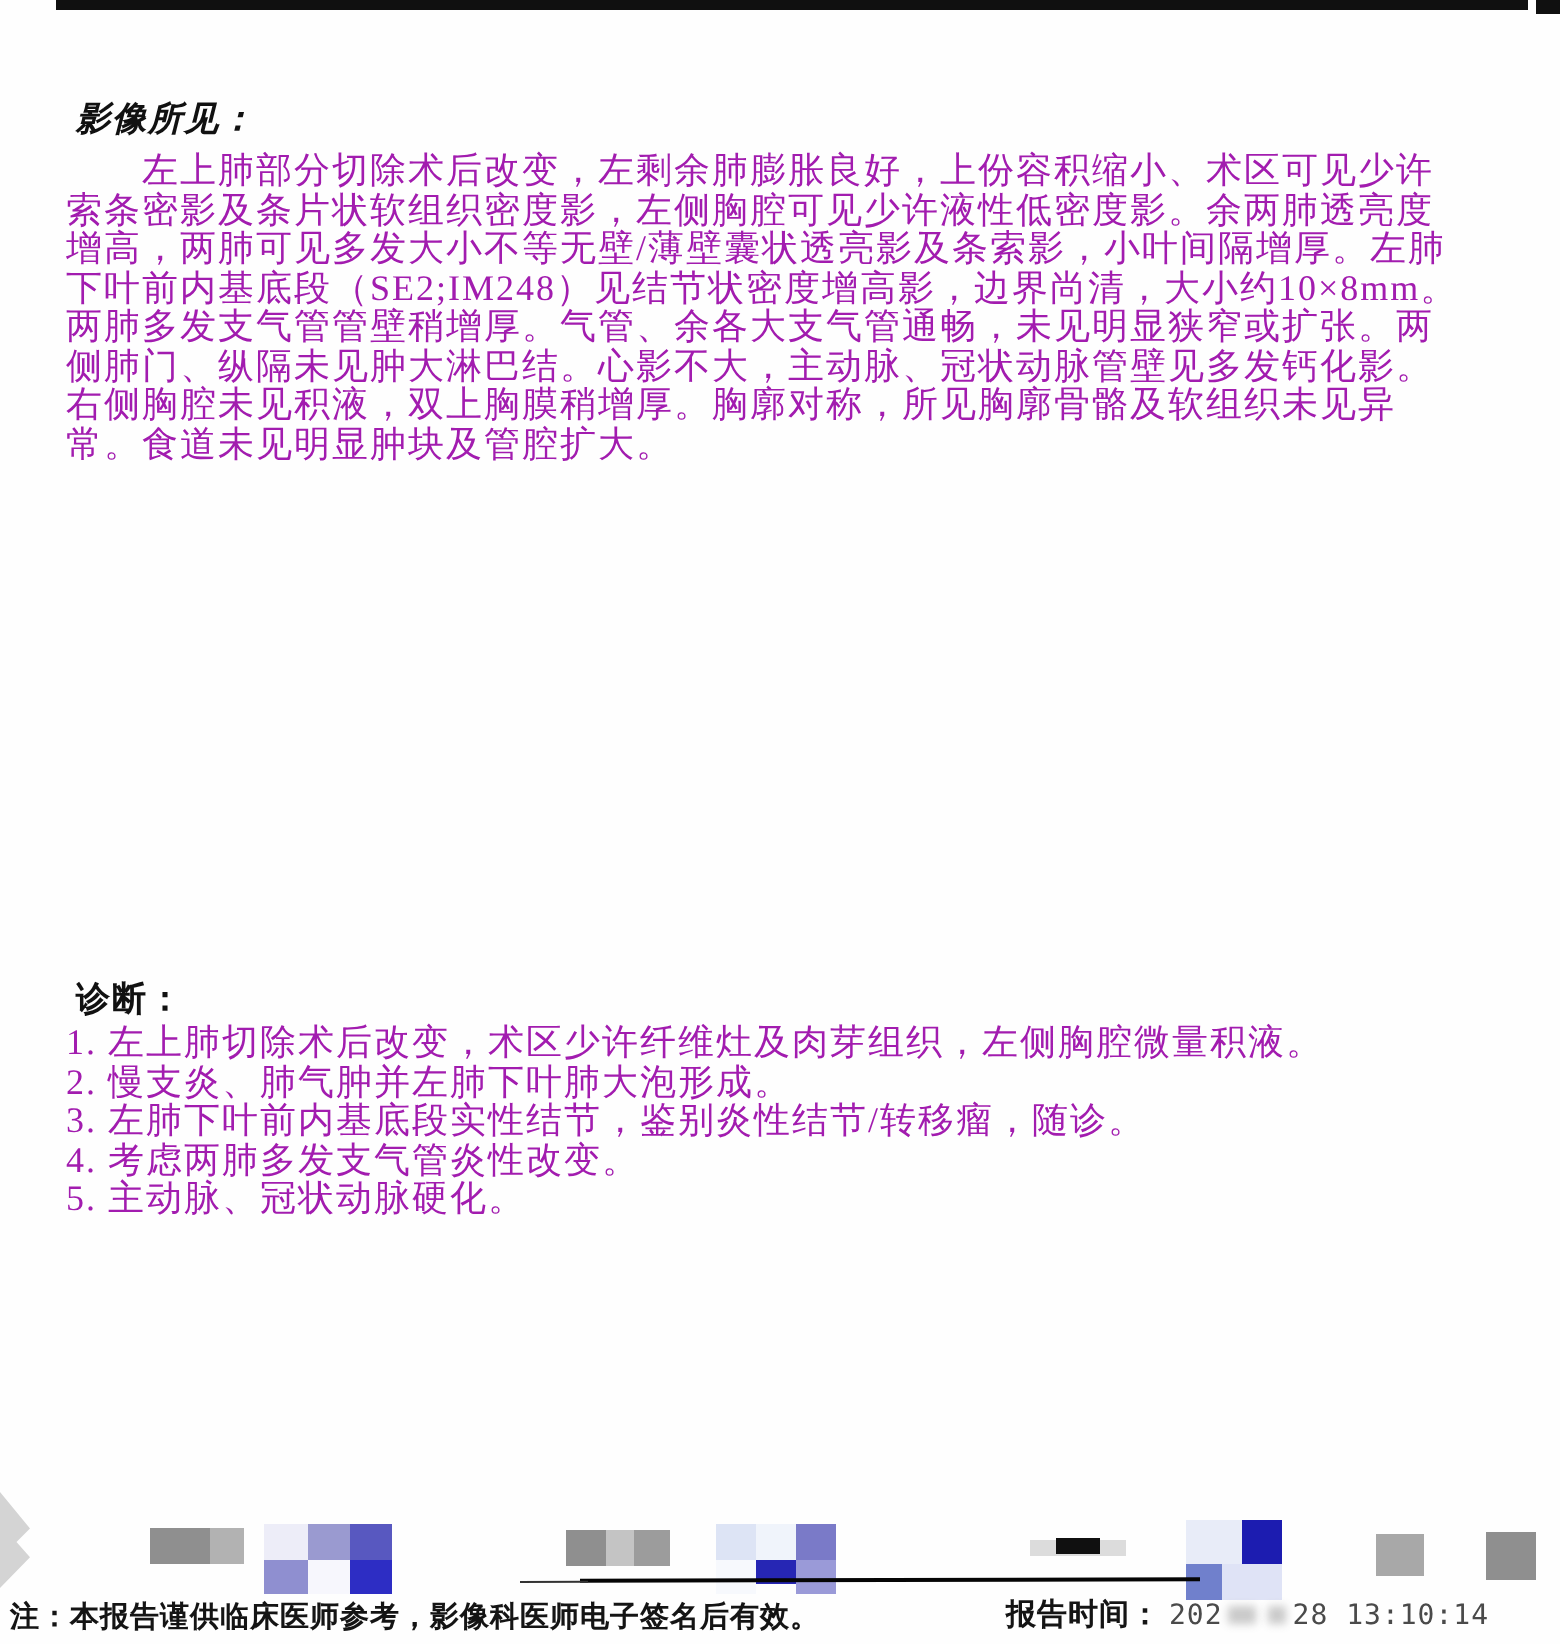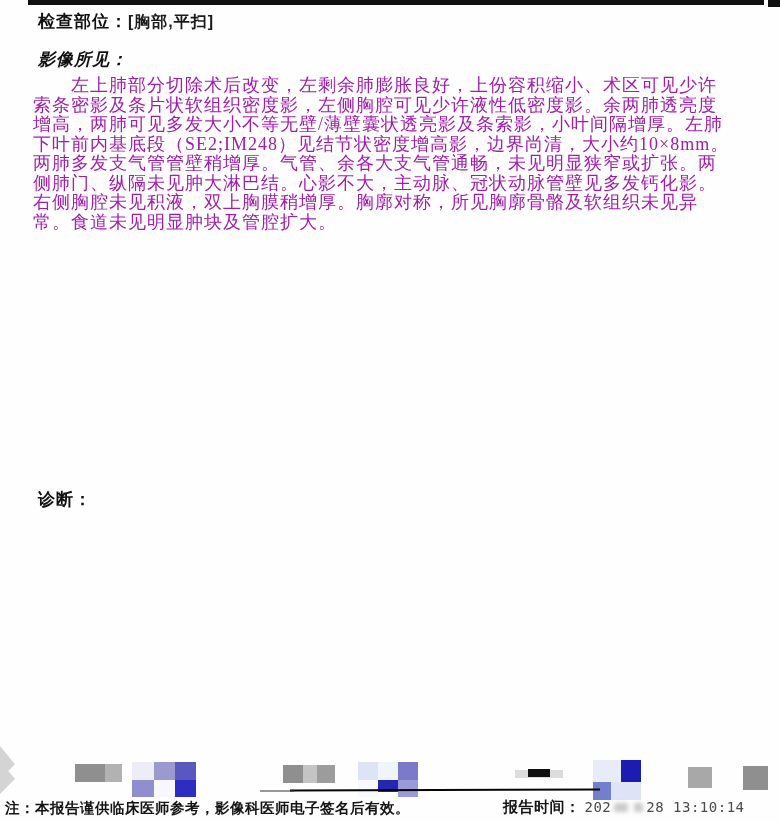--- a/index.html
+++ b/index.html
@@ -58,37 +58,39 @@
   .smudge.s2{width:9px;}
 </style>
 </head>
 <body>
 
 <div class="page">
 
   <div class="topbar"></div>
   <div class="topbar-end"></div>
 
-  <div class="exam-line">
-    <span class="bold-head">检查部位：</span><span class="exam-val">[胸部,平扫]</span>
-  </div>
 
   <div class="sec-title findings">影像所见：</div>
 
   <div class="bodytext findings-text">左上肺部分切除术后改变，左剩余肺膨胀良好，上份容积缩小、术区可见少许
 索条密影及条片状软组织密度影，左侧胸腔可见少许液性低密度影。余两肺透亮度
 增高，两肺可见多发大小不等无壁/薄壁囊状透亮影及条索影，小叶间隔增厚。左肺
 下叶前内基底段（SE2;IM248）见结节状密度增高影，边界尚清，大小约10×8mm。
 两肺多发支气管管壁稍增厚。气管、余各大支气管通畅，未见明显狭窄或扩张。两
 侧肺门、纵隔未见肿大淋巴结。心影不大，主动脉、冠状动脉管壁见多发钙化影。
 右侧胸腔未见积液，双上胸膜稍增厚。胸廓对称，所见胸廓骨骼及软组织未见异
 常。食道未见明显肿块及管腔扩大。</div>
 
   <div class="sec-title diag">诊断：</div>
 
+  <div class="bodytext diagnosis-text">1. 左上肺切除术后改变，术区少许纤维灶及肉芽组织，左侧胸腔微量积液。
+2. 慢支炎、肺气肿并左肺下叶肺大泡形成。
+3. 左肺下叶前内基底段实性结节，鉴别炎性结节/转移瘤，随诊。
+4. 考虑两肺多发支气管炎性改变。
+5. 主动脉、冠状动脉硬化。</div>
 
   <div class="redact" style="left:75px;top:764px;width:47px;height:18px">
     <i style="left:0;top:0;width:30px;height:18px;background:#8f8f8f"></i>
     <i style="left:30px;top:0;width:17px;height:18px;background:#b2b2b2"></i>
   </div>
 
   <div class="redact" style="left:132px;top:762px;width:64px;height:35px">
     <i style="left:0;top:0;width:22px;height:18px;background:#ededf8"></i>
     <i style="left:22px;top:0;width:21px;height:18px;background:#9a9ad0"></i>
     <i style="left:43px;top:0;width:21px;height:18px;background:#5858c0"></i>

